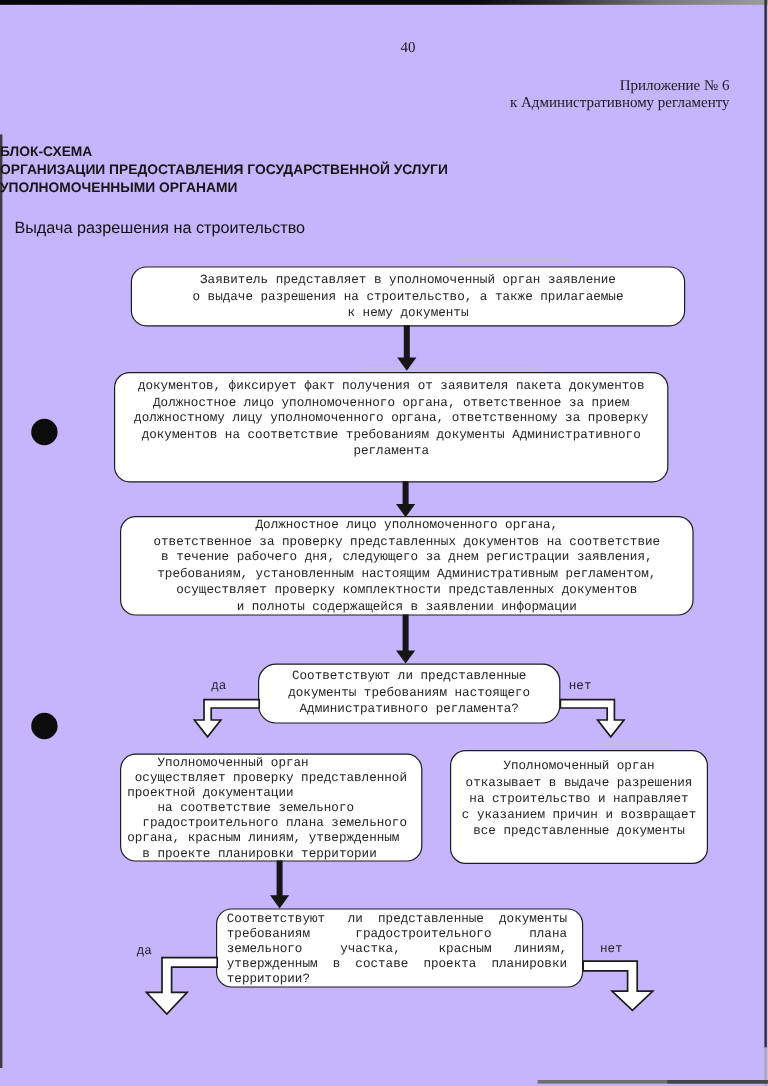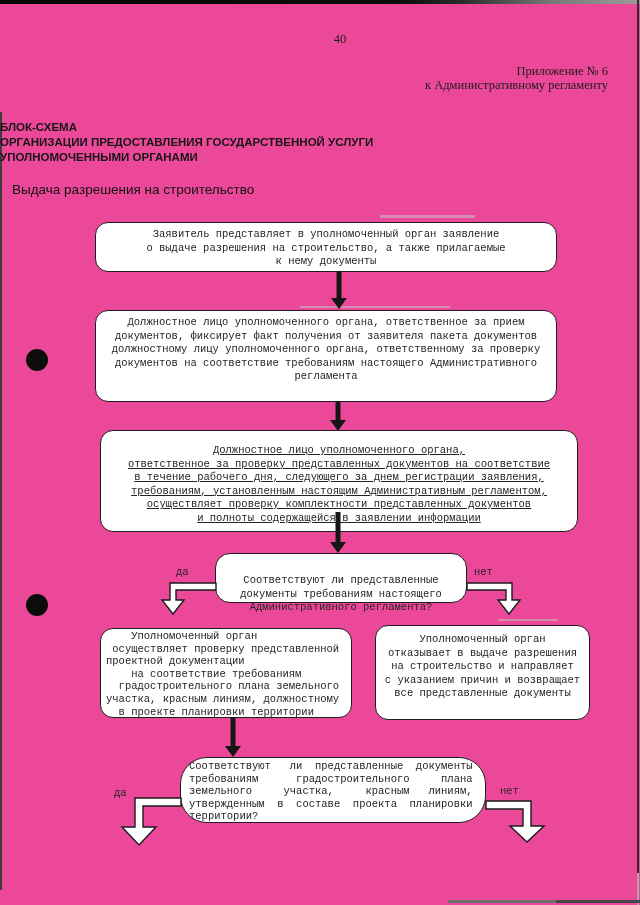--- a/index.html
+++ b/index.html
@@ -1,16 +1,16 @@
 <!DOCTYPE html>
 <html><head>
 <meta charset="utf-8">
 <style>
   html,body{margin:0;padding:0;background:#e8e8e8;}
-  #page{position:relative;width:640px;height:905px;background:#ec4899;overflow:hidden;
+  #page{position:relative;width:640px;height:905px;background:#c4b5fd;overflow:hidden;
         font-family:"Liberation Serif", serif;color:#1c1c1c;}
 
   
   .topbar{position:absolute;left:0;top:0;width:640px;height:4px;
           background:linear-gradient(90deg,#050505 0%,#0a0a0a 62%,#2b2b2b 72%,#777 86%,#9c9c9c 100%);}
   .left-edge{position:absolute;left:0;top:112px;width:2px;height:778px;background:#3d3d3d;}
   .right-edge{position:absolute;left:637px;top:0;width:2px;height:873px;background:#2e2e2e;}
   .right-edge-lower{position:absolute;left:637px;top:873px;width:2px;height:32px;background:#a9a9a9;}
   .hole{position:absolute;width:22px;height:22px;border-radius:50%;background:#0c0c0c;}
   .hole1{left:26px;top:349px;} .hole2{left:26px;top:594px;}
@@ -25,28 +25,28 @@
               font-family:"Liberation Sans",sans-serif;font-size:11.5px;font-weight:600;
               line-height:15px;color:#161616;}
   .subtitle{position:absolute;left:0;top:182px;width:640px;
             font-family:"Liberation Sans",sans-serif;font-size:13.5px;font-weight:400;color:#111;margin-left:12px;}
 
   
   .fbox{position:absolute;border:1.6px solid #1e1e1e;border-radius:13px;background:#fff;
         font-family:"Liberation Mono","DejaVu Sans Mono",monospace;font-size:10.5px;
         line-height:13.5px;color:#242424;text-align:center;box-sizing:border-box;}
   .fbox .ln{white-space:pre;}
-  .box1{left:95px;top:222px;width:462px;height:50px;padding-top:5px;}
+  .box1{left:109px;top:222px;width:462px;height:50px;padding-top:5px;}
   .box2{left:95px;top:310px;width:462px;height:92px;padding-top:5px;}
-  .box3{left:100px;top:430px;width:478px;height:102px;padding-top:13px;text-decoration:underline;}
-  .dec1{left:215px;top:553px;width:252px;height:50px;padding-top:20px;border-radius:15px;}
+  .box3{left:100px;top:430px;width:478px;height:83px;padding-top:1px;}
+  .dec1{left:215px;top:553px;width:252px;height:50px;padding-top:4px;border-radius:15px;}
   .leftbox{left:100px;top:628px;width:252px;height:90px;text-align:left;padding:1px 0 0 5px;line-height:12.6px;}
   .rightbox{left:375px;top:625px;width:215px;height:95px;padding-top:7px;}
   .dec2{left:180px;top:757px;width:306px;height:66px;text-align:left;padding:2px 0 0 8px;
-        line-height:12.6px;border-radius:27px;}
+        line-height:12.6px;border-radius:13px;}
 
   .branch-label{position:absolute;font-family:"Liberation Mono","DejaVu Sans Mono",monospace;
                 font-size:10.5px;color:#242424;}
   .yes1{left:176px;top:566px;} .no1{left:474px;top:566px;}
   .yes2{left:114px;top:787px;} .no2{left:500px;top:785px;}
 
   
   .sarrow{position:absolute;}
   .sarrow .shaft{position:absolute;left:50%;transform:translateX(-50%);width:5px;background:#161616;top:0;}
   .sarrow .head{position:absolute;left:50%;transform:translateX(-50%);width:0;height:0;
@@ -93,24 +93,24 @@
     <div class="ln">о выдаче разрешения на строительство, а также прилагаемые</div>
     <div class="ln">к нему документы</div>
   </div>
 
   <div class="sarrow arr1">
       <div class="shaft"></div>
       <div class="head"></div>
     </div>
 
   <div class="fbox box2">
+    <div class="ln">документов, фиксирует факт получения от заявителя пакета документов</div>
     <div class="ln">Должностное лицо уполномоченного органа, ответственное за прием</div>
-    <div class="ln">документов, фиксирует факт получения от заявителя пакета документов</div>
     <div class="ln">должностному лицу уполномоченного органа, ответственному за проверку</div>
-    <div class="ln">документов на соответствие требованиям настоящего Административного</div>
+    <div class="ln">документов на соответствие требованиям документы Административного</div>
     <div class="ln">регламента</div>
   </div>
 
   <div class="sarrow arr2">
       <div class="shaft"></div>
       <div class="head"></div>
     </div>
 
   <div class="fbox box3">
     <div class="ln">Должностное лицо уполномоченного органа,</div>
@@ -138,23 +138,23 @@
     <path d="M 56 3 H 10 V 20 H 2 L 13 34 L 24 20 H 16 V 10 H 56 Z" fill="#ffffff" stroke="#1b1b1b" stroke-width="1.4"></path>
   </svg>
   <svg class="harrow" style="left:465px;top:580px;" width="60" height="40">
     <path d="M 2 3 H 47 V 20 H 55 L 44 34 L 33 20 H 41 V 10 H 2 Z" fill="#ffffff" stroke="#1b1b1b" stroke-width="1.4"></path>
   </svg>
 
   <div class="fbox leftbox">
     <div class="ln">    Уполномоченный орган</div>
     <div class="ln"> осуществляет проверку представленной</div>
     <div class="ln">проектной документации</div>
-    <div class="ln">    на соответствие требованиям</div>
+    <div class="ln">    на соответствие земельного</div>
     <div class="ln">  градостроительного плана земельного</div>
-    <div class="ln">участка, красным линиям, должностному</div>
+    <div class="ln">органа, красным линиям, утвержденным</div>
     <div class="ln">  в проекте планировки территории</div>
   </div>
 
   <div class="fbox rightbox">
     <div class="ln">Уполномоченный орган</div>
     <div class="ln">отказывает в выдаче разрешения</div>
     <div class="ln">на строительство и направляет</div>
     <div class="ln">с указанием причин и возвращает</div>
     <div class="ln">все представленные документы</div>
   </div>

